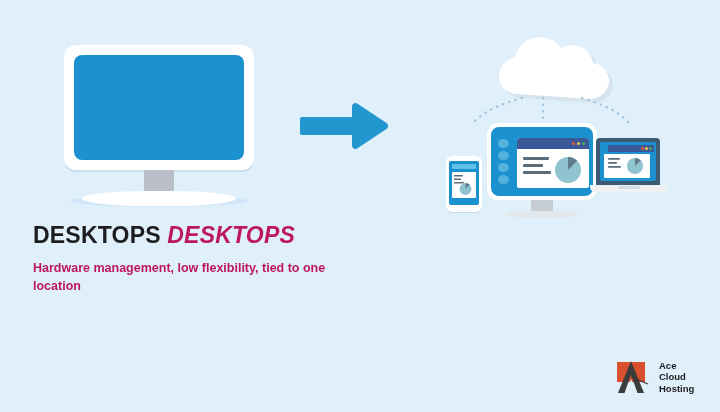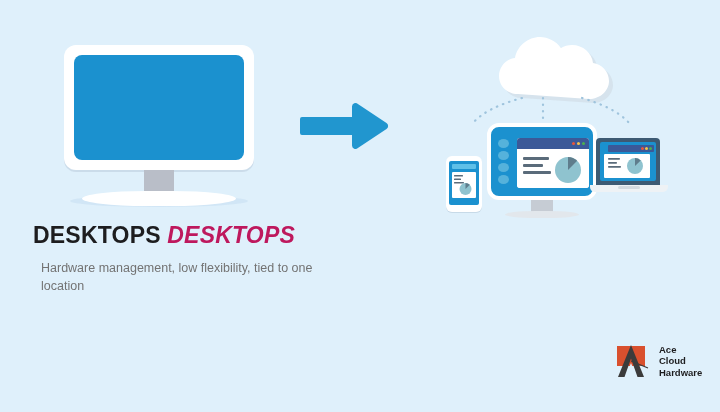--- a/index.html
+++ b/index.html
@@ -93,26 +93,26 @@
   .textblock{position:absolute;}
   .left-text{left:33px;top:224px;width:300px;}
   .right-text{left:449px;top:224px;width:250px;}
   h2.head{
     margin:0 0 12px 0;
     font-size:23px;font-weight:bold;letter-spacing:.2px;
     color:#1d1d1f;line-height:1;
   }
   h2.head .accent{color:#be185d;font-style:italic;}
   p.sub{
-    margin:8px;font-size:12.5px;font-weight:normal;color:#737373;
+    margin:0;font-size:12.5px;font-weight:bold;color:#be185d;
     line-height:1.45;
   }
 
   
-  .logo{position:absolute;left:617px;top:340px;width:92px;height:42px;display:flex;align-items:center;gap:6px;}
+  .logo{position:absolute;left:617px;top:356px;width:92px;height:42px;display:flex;align-items:center;gap:6px;}
   .logo-mark{position:relative;width:36px;height:34px;}
   .logo-text{font-size:9.5px;font-weight:bold;color:#1d1d1f;line-height:1.22;}
 </style>
 </head>
 <body>
 
 <div class="stage">
 
   <div class="monitor-wrap">
     <div class="monitor-shadow"></div>
@@ -234,17 +234,17 @@
       <svg width="36" height="34" viewBox="0 0 36 34">
         <rect x="0" y="2" width="28" height="20" fill="#d9502e"></rect>
         <path d="M14 1 L27 33 L20.5 33 L14 14.5 L7.5 33 L1 33 Z" fill="#3b3b3b"></path>
         <path d="M14 19 L19.5 33 L8.5 33 Z" fill="#dff0fb"></path>
         <path d="M14 17 L31 24" stroke="#3b3b3b" stroke-width="1.1" fill="none"></path>
       </svg>
     </div>
     <div class="logo-text">
       <div>Ace</div>
       <div>Cloud</div>
-      <div>Hardware</div>
+      <div>Hosting</div>
     </div>
   </div>
 
 </div>
 
 </body></html>

